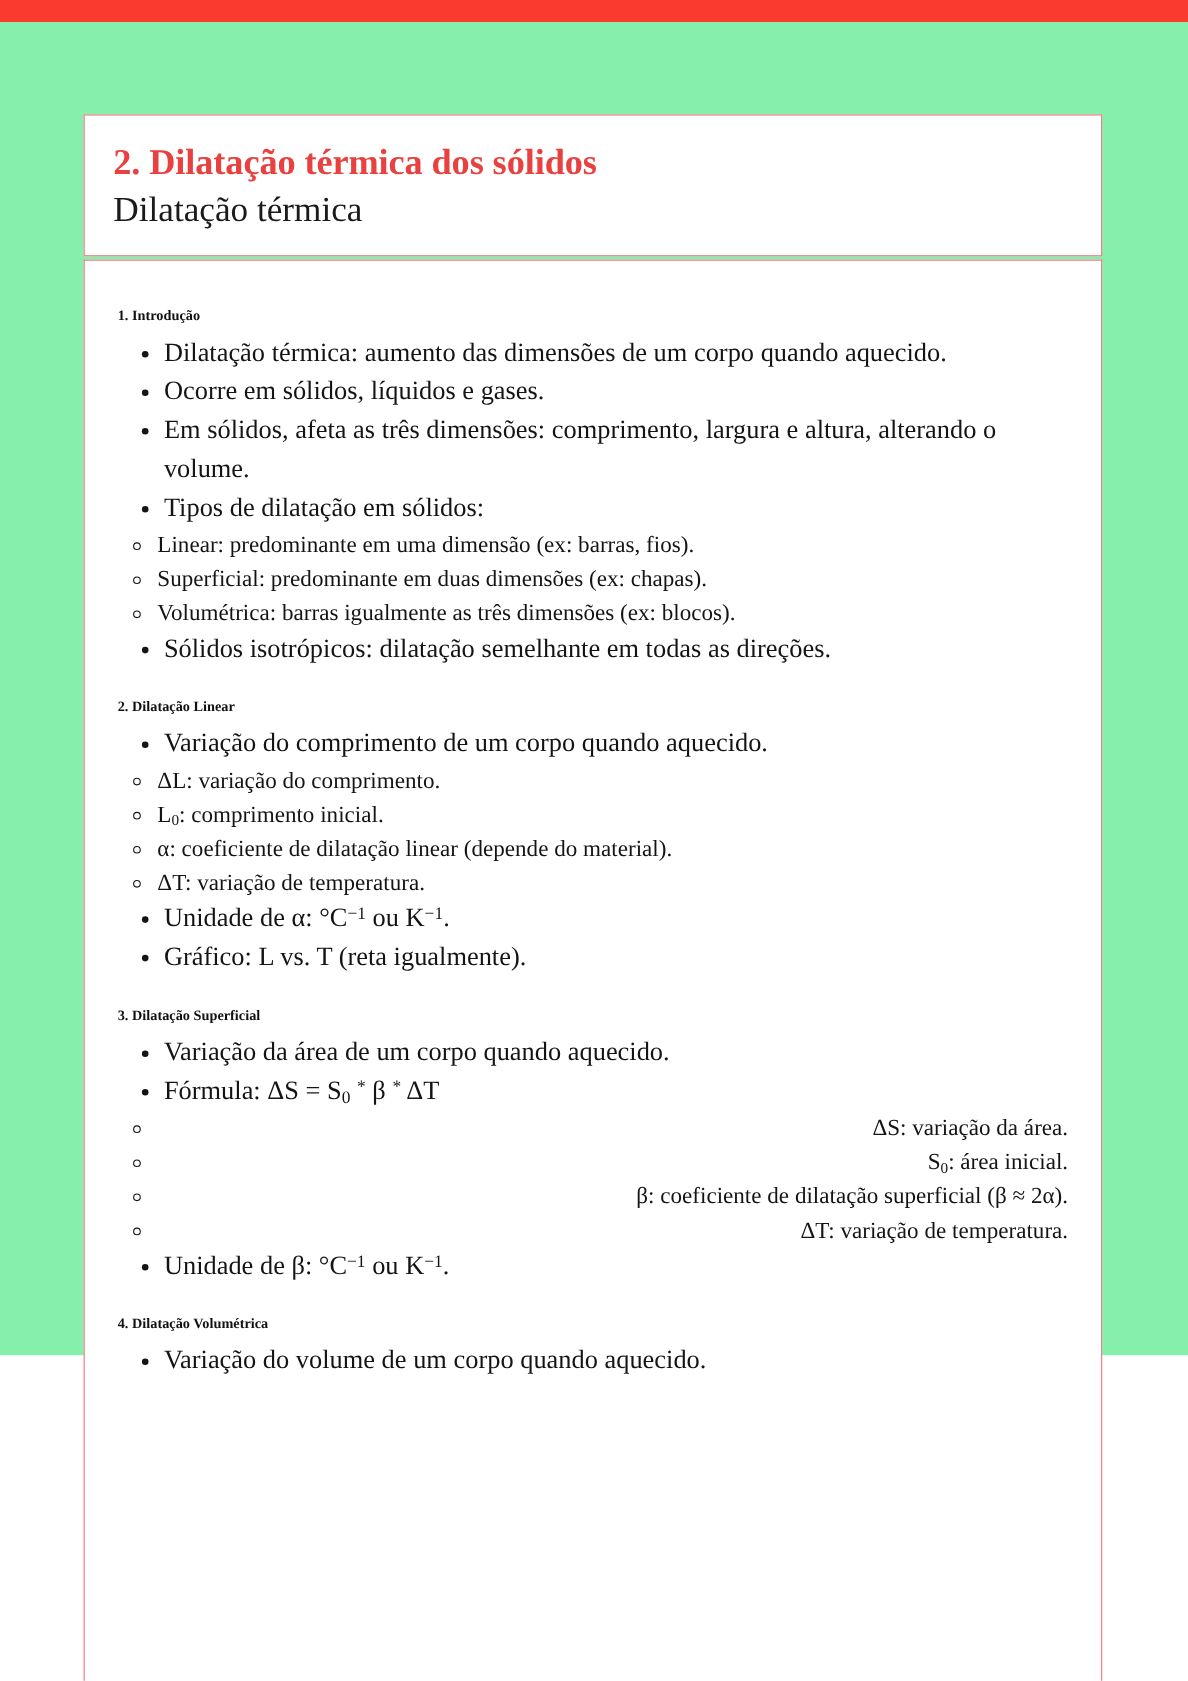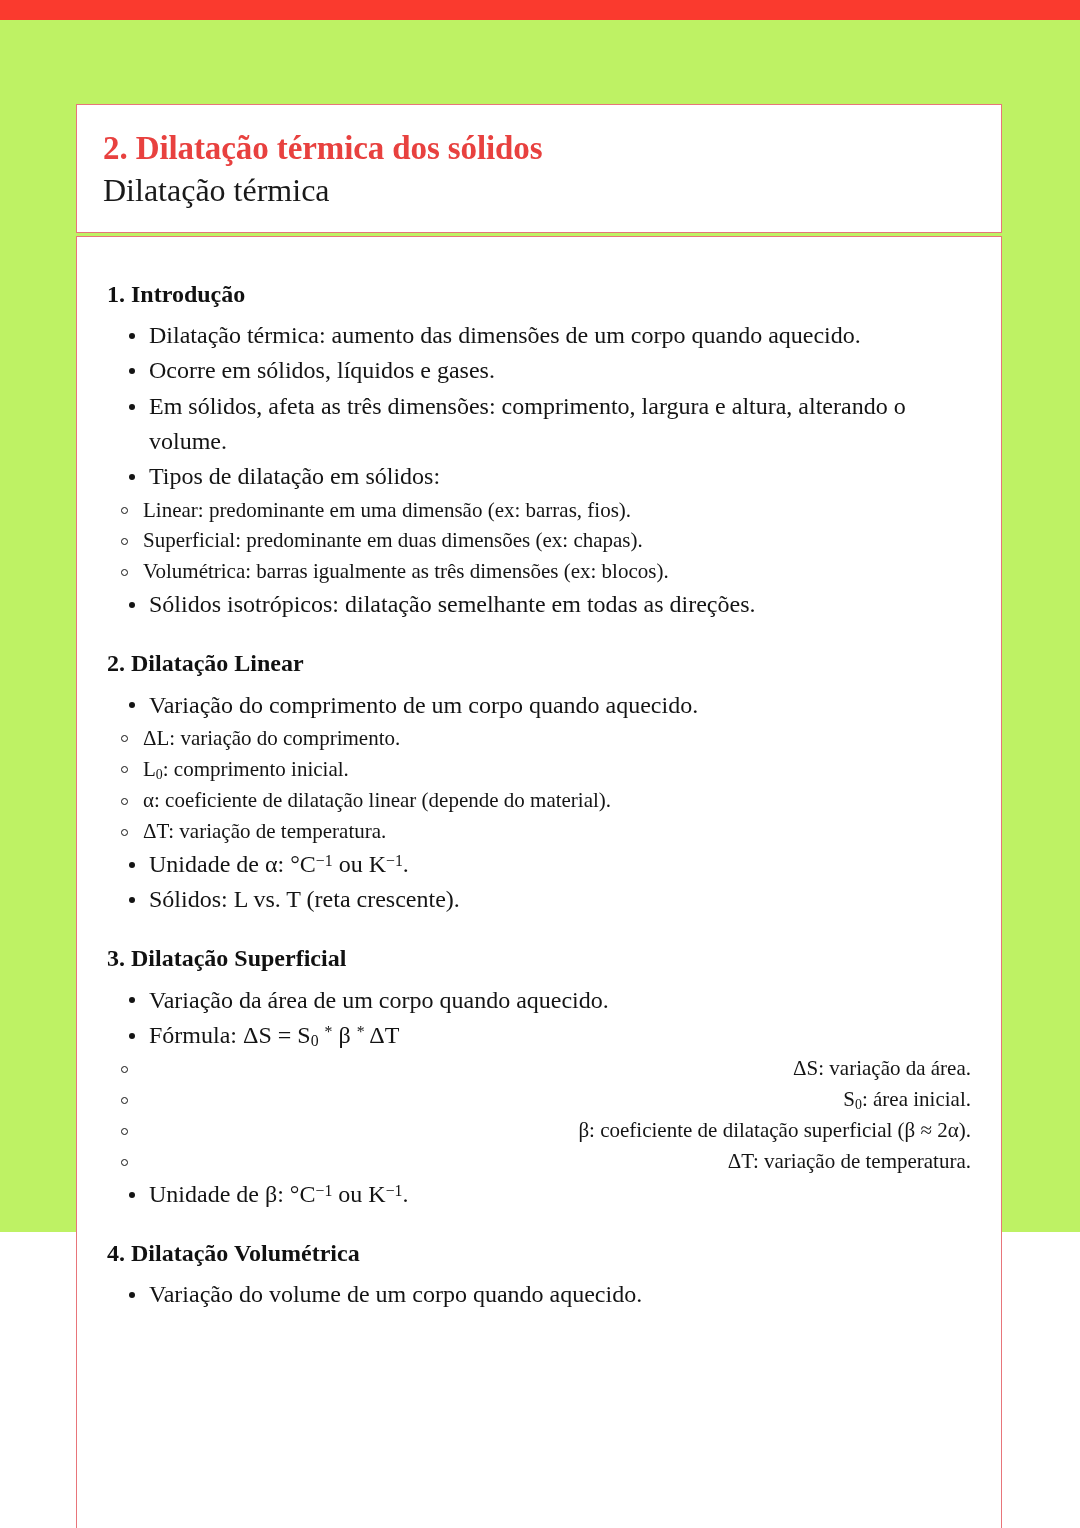--- a/index.html
+++ b/index.html
@@ -25,21 +25,21 @@
     height: 20px;
     background: #fa3a2e;
   }
 
   .page {
     position: absolute;
     top: 20px;
     left: 0;
     width: 1080px;
     height: 1212px;
-    background: #bef264;
+    background: #86efac;
   }
 
   .title-box {
     position: absolute;
     left: 76px;
     top: 84px;
     width: 926px;
     border: 1px solid #e8757a;
     background: #ffffff;
     box-sizing: border-box;
@@ -70,21 +70,21 @@
     width: 926px;
     height: 1300px;
     border: 1px solid #e8757a;
     border-bottom: none;
     background: #ffffff;
     box-sizing: border-box;
     padding: 42px 30px 0 30px;
   }
 
   .section-heading {
-    font-size: 24px;
+    font-size: 13px;
     font-weight: bold;
     color: #111111;
     margin: 0 0 8px 0;
     line-height: 1.3;
   }
 
   .section-block {
     margin-bottom: 26px;
   }
   .section-block.last {
@@ -180,21 +180,21 @@
             <li class="item"><span class="bullet-dot"></span><span class="txt">Variação do comprimento de um corpo quando aquecido.</span></li>
             <li style="list-style: none; padding: 0px;">
               <ul class="lvl2">
                 <li class="subitem"><span class="bullet-ring"></span><span class="txt">ΔL: variação do comprimento.</span></li>
                 <li class="subitem"><span class="bullet-ring"></span><span class="txt">L<sub>0</sub>: comprimento inicial.</span></li>
                 <li class="subitem"><span class="bullet-ring"></span><span class="txt">α: coeficiente de dilatação linear (depende do material).</span></li>
                 <li class="subitem"><span class="bullet-ring"></span><span class="txt">ΔT: variação de temperatura.</span></li>
               </ul>
             </li>
             <li class="item"><span class="bullet-dot"></span><span class="txt">Unidade de α: °C<sup>−1</sup> ou K<sup>−1</sup>.</span></li>
-            <li class="item"><span class="bullet-dot"></span><span class="txt">Sólidos: L vs. T (reta crescente).</span></li>
+            <li class="item"><span class="bullet-dot"></span><span class="txt">Gráfico: L vs. T (reta igualmente).</span></li>
           </ul>
         </div>
         <div class="section-block">
           <div class="section-heading">3. Dilatação Superficial</div>
           <ul class="lvl1">
             <li class="item"><span class="bullet-dot"></span><span class="txt">Variação da área de um corpo quando aquecido.</span></li>
             <li class="item"><span class="bullet-dot"></span><span class="txt">Fórmula: ΔS = S<sub>0</sub> <sup>*</sup> β <sup>*</sup> ΔT</span></li>
             <li style="list-style: none; padding: 0px; text-align: right;">
               <ul class="lvl2">
                 <li class="subitem"><span class="bullet-ring"></span><span class="txt">ΔS: variação da área.</span></li>

